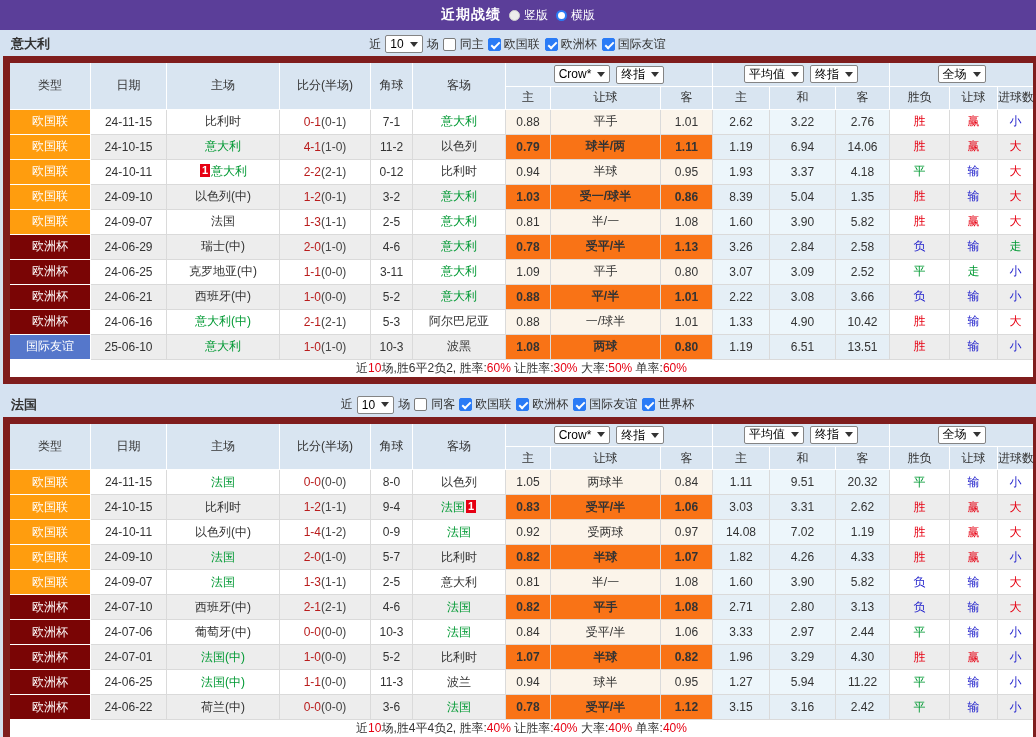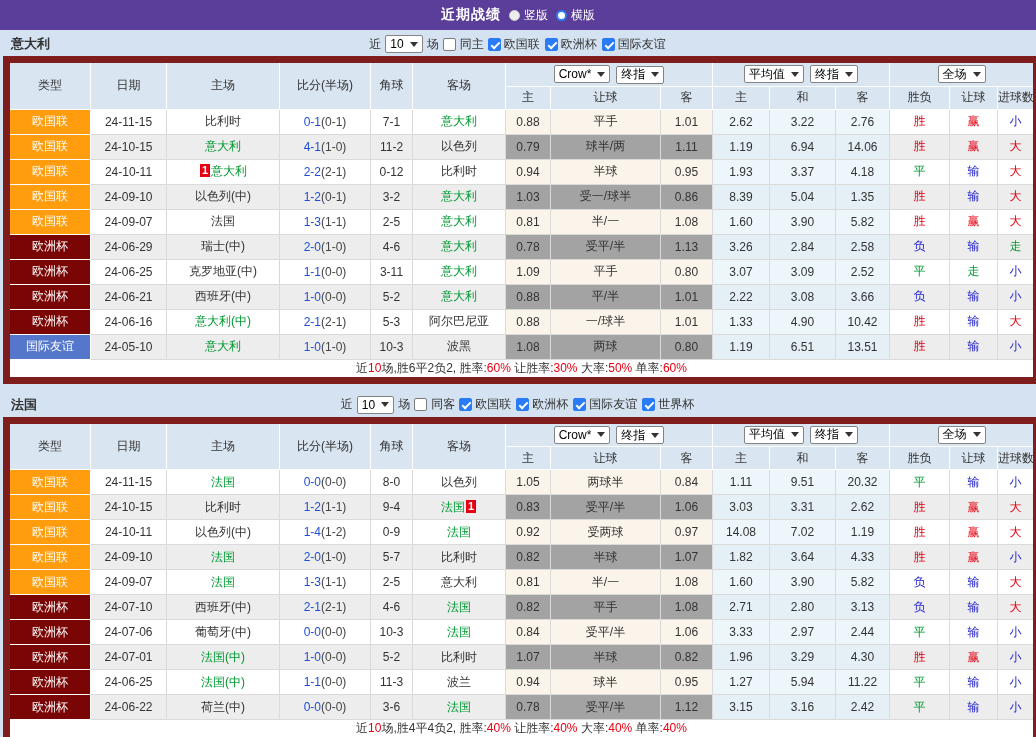--- a/index.html
+++ b/index.html
@@ -55,26 +55,26 @@
     background:#d9e5f1; border:1px solid #fff; font-weight:normal;
     height:23px; text-align:center; color:#333; padding:0; white-space:nowrap;
   }
   th.gsel { padding:2px 0; }
   th.gsel .selbox { margin:0 3px; }
   td { border:1px solid #dadada; height:25px; text-align:center; padding:0 1px; white-space:nowrap; overflow:hidden; }
   td.ctype { color:#fff; border:1px solid #fff; }
   tr.odd  td.cmain, tr.odd  td.cres { background:#fff; }
   tr.even td.cmain, tr.even td.cres { background:#ededed; }
   tr.odd  td.ccrow { background:#fbf4ea; }
-  tr.even td.ccrow { background:#a3a3a3; }
+  tr.even td.ccrow { background:#f97316;font-weight:bold; }
   tr.odd  td.cavg  { background:#edf6fb; }
   tr.even td.cavg  { background:#e5eff6; }
   .team { color:#333; }
   .team.green { color:#009933; }
-  .ft { color:#1d4ed8; }
+  .ft { color:#b91c1c; }
   .ht { color:#444; }
   .badge {
     display:inline-block; background:#e60012; color:#fff; font-weight:bold;
     font-size:11px; line-height:13px; padding:0 2px; margin:0 1px; vertical-align:1px;
   }
   tr.frow td { background:#fff; border:1px solid #dadada; height:17px; }
   .red { color:#e60012; }
 </style>
 </head>
 <body>
@@ -318,21 +318,21 @@
             <td class="ccrow">1.01</td>
             <td class="cavg">1.33</td>
             <td class="cavg">4.90</td>
             <td class="cavg">10.42</td>
             <td class="cres" style="color: rgb(230, 0, 18);">胜</td>
             <td class="cres" style="color: rgb(34, 34, 204);">输</td>
             <td class="cres" style="color: rgb(230, 0, 18);">大</td>
           </tr>
           <tr class="even">
             <td class="ctype" style="background: rgb(85, 119, 203);">国际友谊</td>
-            <td class="cmain">24-05-10</td>
+            <td class="cmain">25-06-10</td>
             <td class="cmain"><span class="team green">意大利</span></td>
             <td class="cmain"><span class="ft">1-0</span><span class="ht">(1-0)</span></td>
             <td class="cmain">10-3</td>
             <td class="cmain"><span class="team">波黑</span></td>
             <td class="ccrow">1.08</td>
             <td class="ccrow">两球</td>
             <td class="ccrow">0.80</td>
             <td class="cavg">1.19</td>
             <td class="cavg">6.51</td>
             <td class="cavg">13.51</td>
@@ -481,21 +481,21 @@
             <td class="ctype" style="background: rgb(255, 157, 14);">欧国联</td>
             <td class="cmain">24-09-10</td>
             <td class="cmain"><span class="team green">法国</span></td>
             <td class="cmain"><span class="ft">2-0</span><span class="ht">(1-0)</span></td>
             <td class="cmain">5-7</td>
             <td class="cmain"><span class="team">比利时</span></td>
             <td class="ccrow">0.82</td>
             <td class="ccrow">半球</td>
             <td class="ccrow">1.07</td>
             <td class="cavg">1.82</td>
-            <td class="cavg">3.64</td>
+            <td class="cavg">4.26</td>
             <td class="cavg">4.33</td>
             <td class="cres" style="color: rgb(230, 0, 18);">胜</td>
             <td class="cres" style="color: rgb(230, 0, 18);">赢</td>
             <td class="cres" style="color: rgb(34, 34, 204);">小</td>
           </tr>
           <tr class="odd">
             <td class="ctype" style="background: rgb(255, 157, 14);">欧国联</td>
             <td class="cmain">24-09-07</td>
             <td class="cmain"><span class="team green">法国</span></td>
             <td class="cmain"><span class="ft">1-3</span><span class="ht">(1-1)</span></td>

